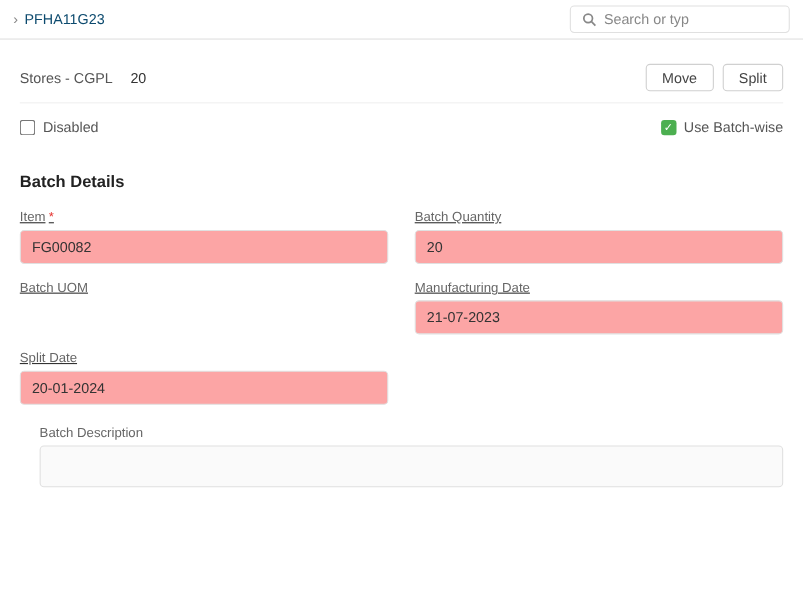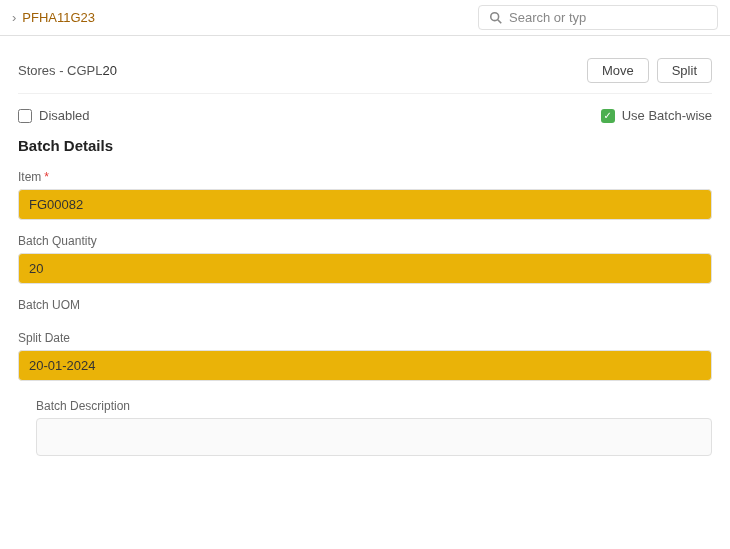--- a/index.html
+++ b/index.html
@@ -27,30 +27,30 @@
       display: flex;
       align-items: center;
       gap: 6px;
       font-size: 13px;
     }
     .breadcrumb-chevron {
       color: #888;
     }
     .breadcrumb-title {
       font-weight: 500;
-      color: #a16207;
+      color: #0c4a6e;
     }
     .search-bar {
       display: flex;
       align-items: center;
       gap: 6px;
       border: 1px solid #e0e0e0;
       border-radius: 4px;
       padding: 4px 10px;
-      width: 240px;
+      width: 200px;
       color: #888;
       font-size: 13px;
     }
     .search-icon-svg {
       width: 14px;
       height: 14px;
       color: #888;
     }
 
     
@@ -62,20 +62,21 @@
     .stores-row {
       display: flex;
       align-items: center;
       justify-content: space-between;
       padding: 10px 0;
       border-bottom: 1px solid #f0f0f0;
     }
     .stores-left {
       display: flex;
       align-items: center;
+      gap: 16px;
     }
     .stores-label {
       font-size: 13px;
       color: #555;
     }
     .stores-qty {
       font-size: 13px;
       color: #333;
     }
     .stores-actions {
@@ -127,26 +128,28 @@
       color: #fff;
       font-size: 10px;
     }
 
     
     .section-title {
       font-size: 15px;
       font-weight: 600;
       color: #222;
       margin-bottom: 16px;
+      margin-top: 20px;
     }
 
     .form-grid {
       display: grid;
-      grid-template-columns: 1fr;
+      grid-template-columns: 1fr 1fr;
       gap: 0 24px;
+      text-decoration: underline;
     }
 
     .form-group {
       margin-bottom: 14px;
     }
 
     .form-label {
       font-size: 12px;
       color: #666;
       margin-bottom: 5px;
@@ -159,21 +162,21 @@
       font-size: 12px;
     }
 
     .form-input {
       width: 100%;
       border: 1px solid #e0e0e0;
       border-radius: 4px;
       padding: 7px 10px;
       font-size: 13px;
       color: #333;
-      background: #eab308;
+      background: #fca5a5;
       outline: none;
     }
 
     .batch-description-section {
       margin-top: 4px;
       margin-left: 18px;
     }
     .batch-description-input {
       width: 100%;
       border: 1px solid #e0e0e0;
@@ -243,20 +246,24 @@
       <div class="form-group">
         <div class="form-label">Batch Quantity</div>
         <input class="form-input" type="text" value="20" style="">
       </div>
 
 
       <div class="form-group">
         <div class="form-label">Batch UOM</div>
       </div>
 
+      <div class="form-group">
+        <div class="form-label">Manufacturing Date</div>
+        <input class="form-input" type="text" value="21-07-2023" style="">
+      </div>
 
       <div class="form-group">
         <div class="form-label">Split Date</div>
         <input class="form-input" type="text" value="20-01-2024" style="">
       </div>
     </div>
 
     <div class="batch-description-section form-group">
       <div class="form-label">Batch Description</div>
       <input class="batch-description-input" type="text" value="" style="">

